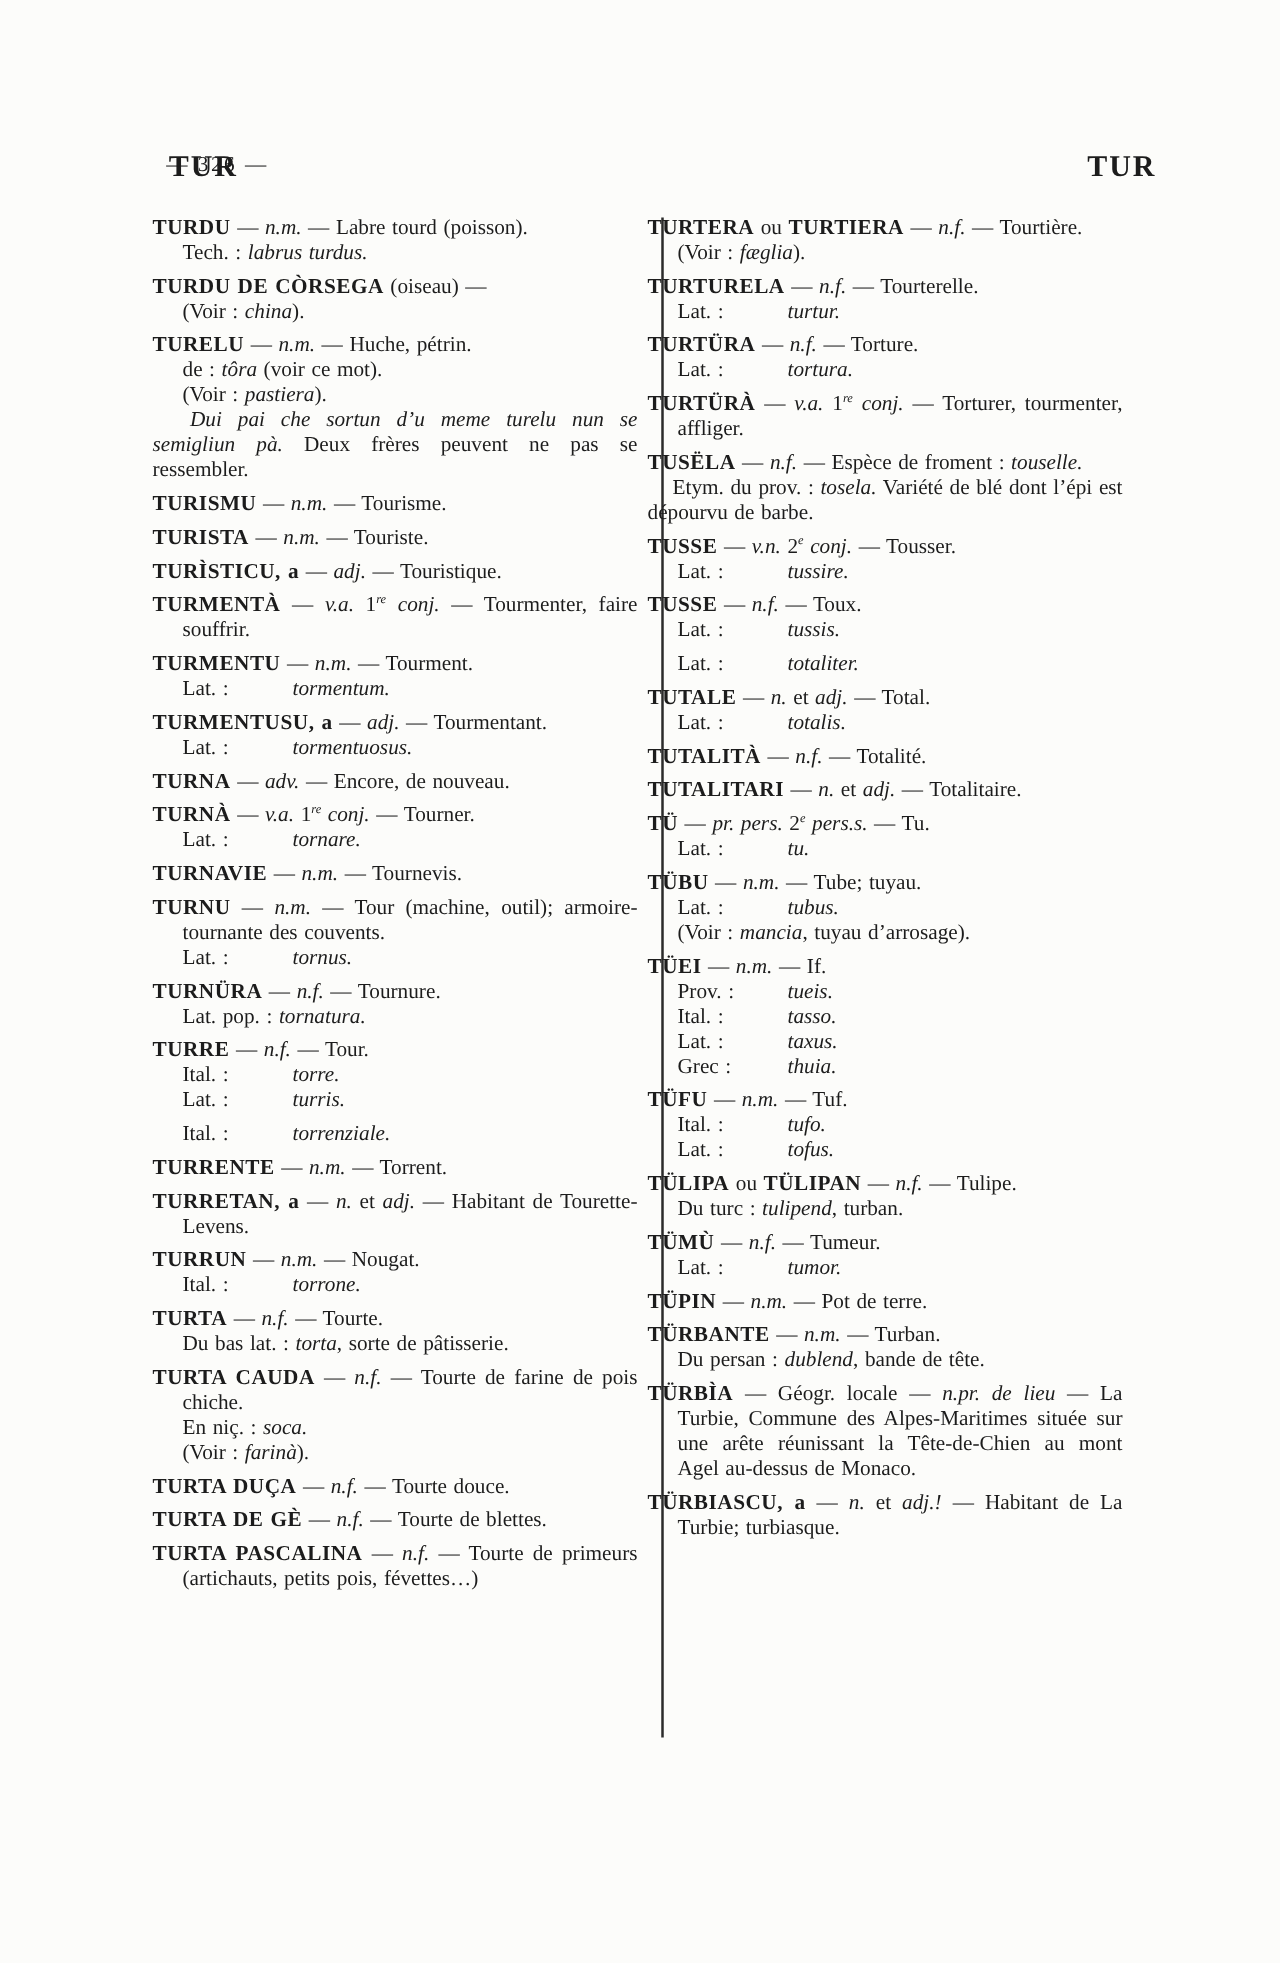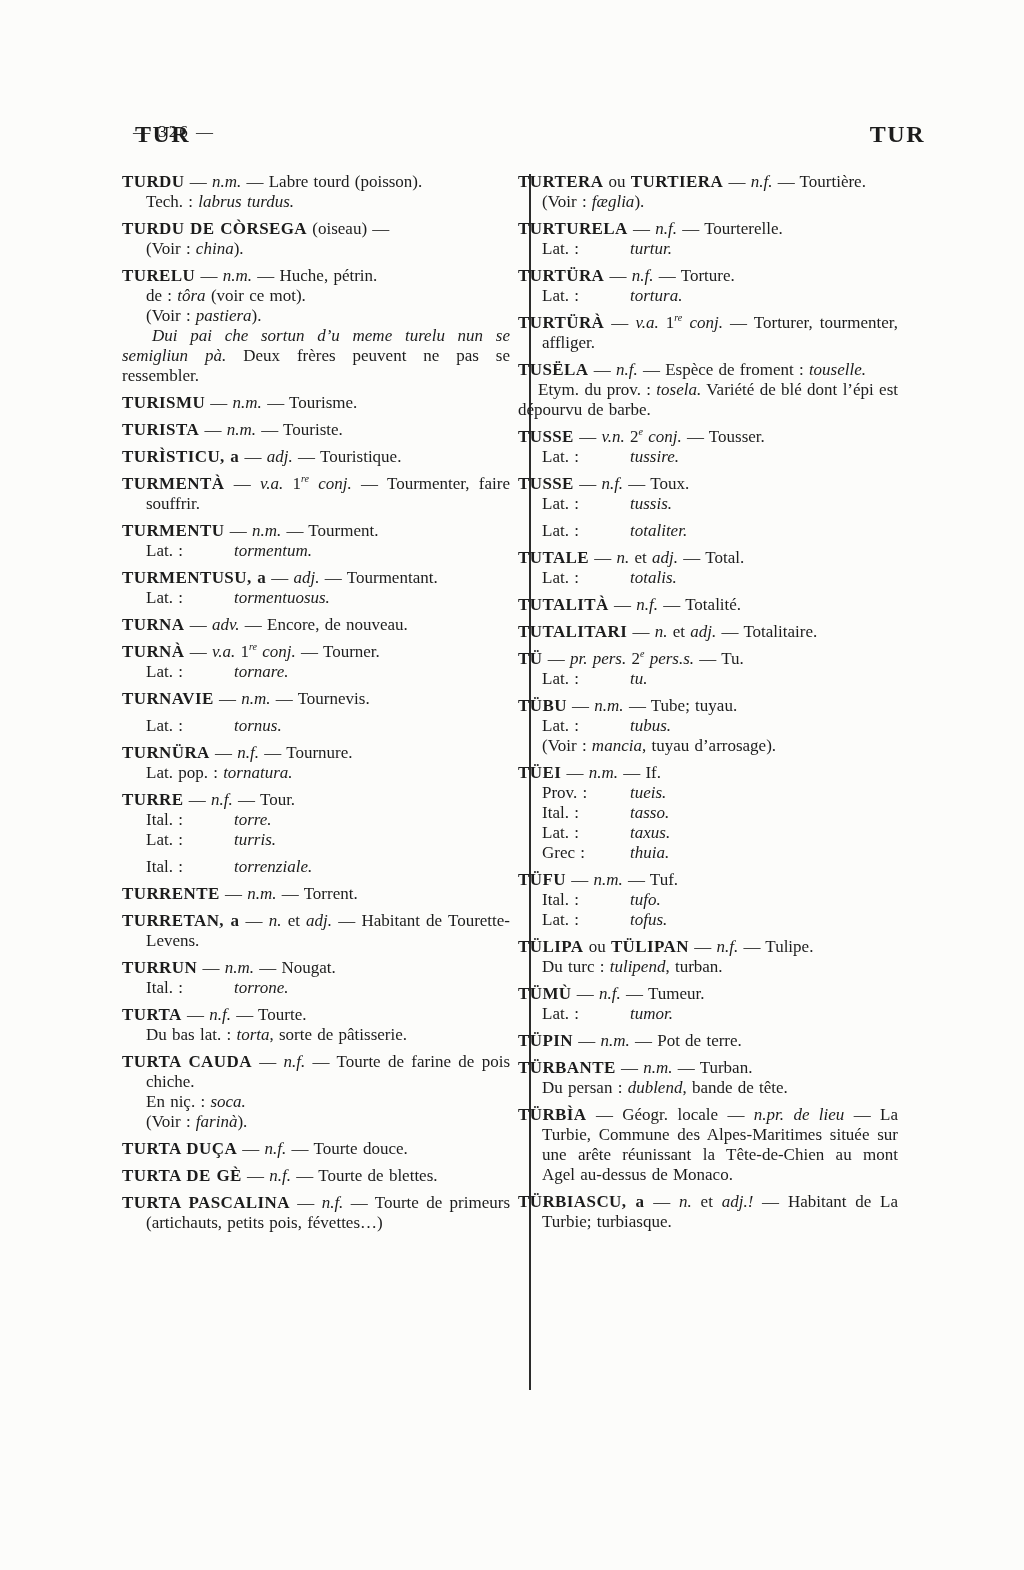--- a/index.html
+++ b/index.html
@@ -90,20 +90,21 @@
           <p class="p-m"><span class="b">TURNA</span><span> — </span><span class="i">adv.</span><span> — Encore, de nouveau.</span></p>
         </div>
         <div class="entry">
           <p class="p-m"><span class="b">TURNÀ</span><span> — </span><span class="i">v.a.</span><span> 1</span><span class="sup">re</span><span> </span><span class="i">conj.</span><span> — Tourner.</span></p>
           <p class="p-k"><span class="kv-label">Lat. :</span><span class="i">tornare.</span></p>
         </div>
         <div class="entry">
           <p class="p-m"><span class="b">TURNAVIE</span><span> — </span><span class="i">n.m.</span><span> — Tournevis.</span></p>
         </div>
         <div class="entry">
+          <p class="p-m"><span class="b">TURNU</span><span> — </span><span class="i">n.m.</span><span> — Tour (machine, outil); armoire-tournante des couvents.</span></p>
           <p class="p-k"><span class="kv-label">Lat. :</span><span class="i">tornus.</span></p>
         </div>
         <div class="entry">
           <p class="p-m"><span class="b">TURNÜRA</span><span> — </span><span class="i">n.f.</span><span> — Tournure.</span></p>
           <p class="p-s"><span>Lat. pop. : </span><span class="i">tornatura.</span></p>
         </div>
         <div class="entry">
           <p class="p-m"><span class="b">TURRE</span><span> — </span><span class="i">n.f.</span><span> — Tour.</span></p>
           <p class="p-k"><span class="kv-label">Ital. :</span><span class="i">torre.</span></p>
           <p class="p-k"><span class="kv-label">Lat. :</span><span class="i">turris.</span></p>

